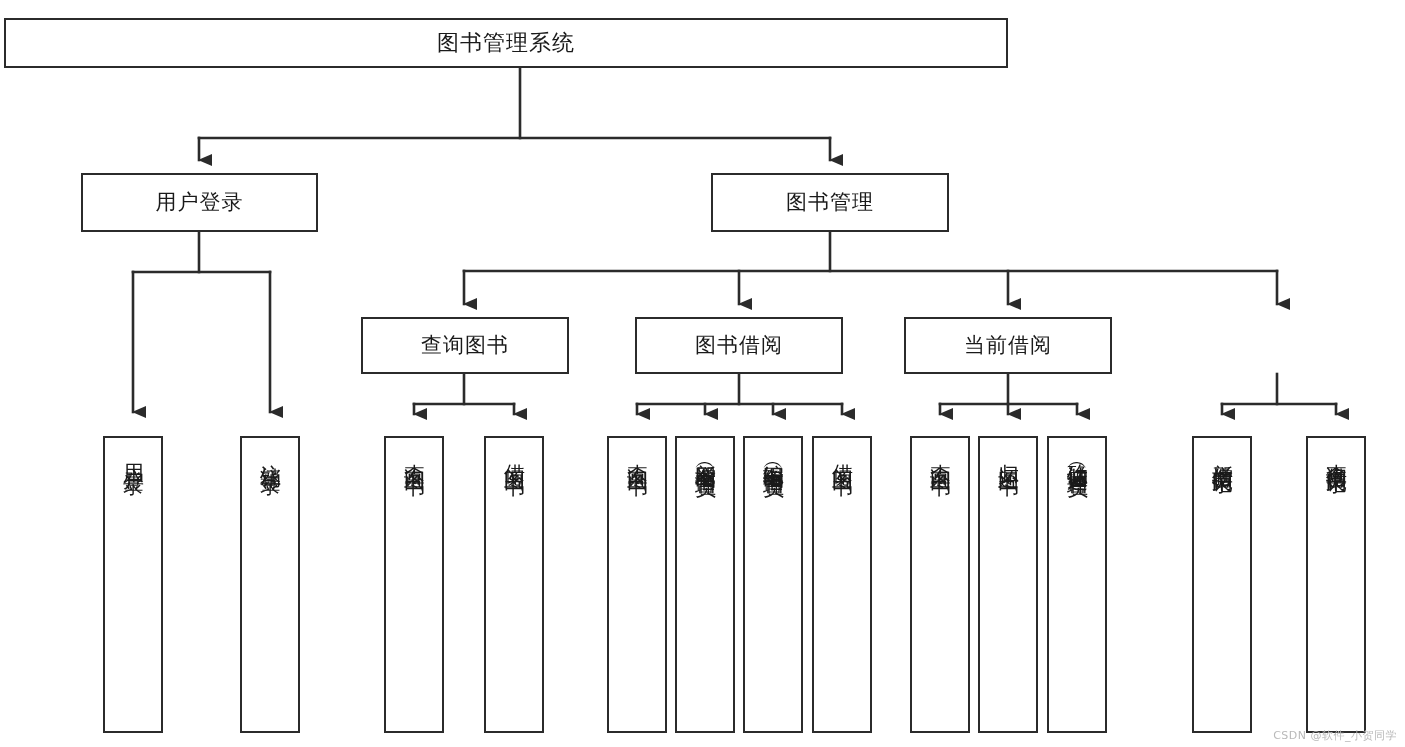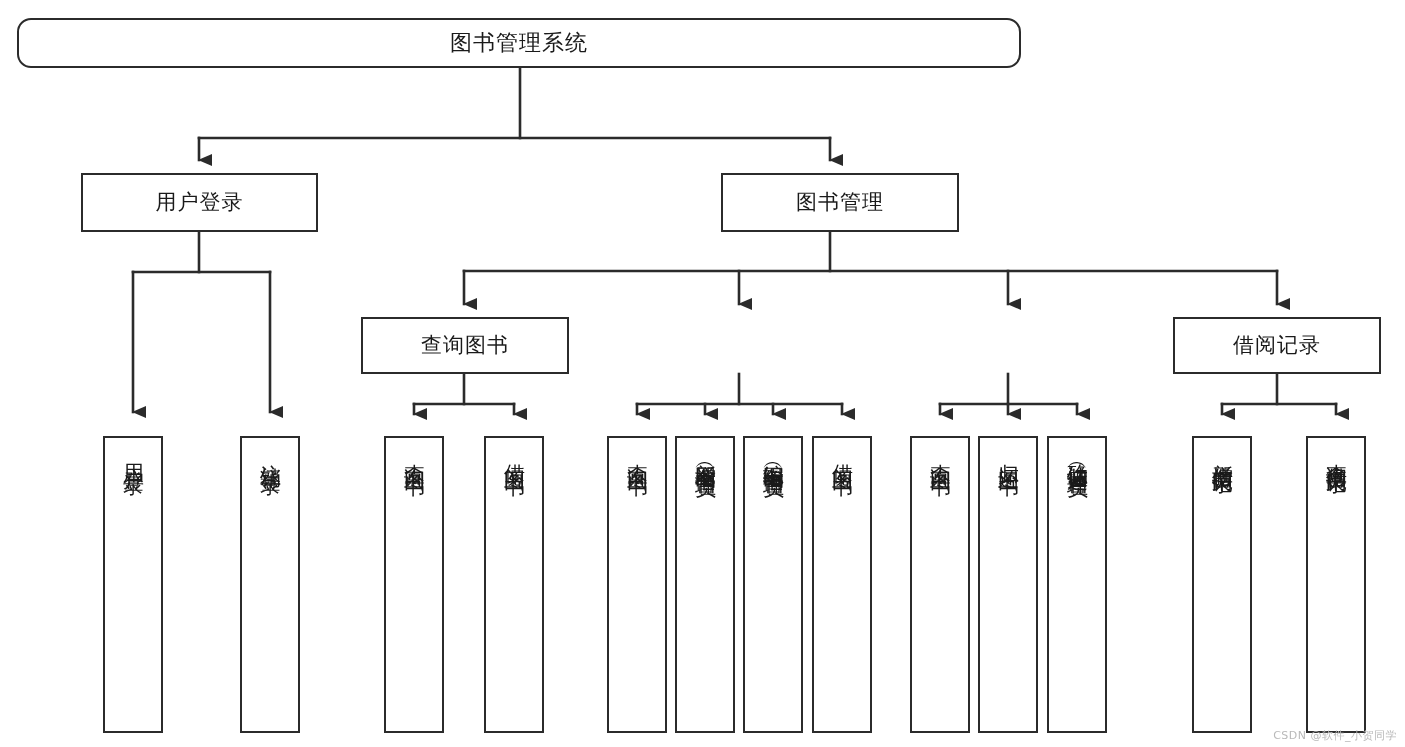--- a/index.html
+++ b/index.html
@@ -122,41 +122,44 @@
       <path d="M 1008 404 L 1008 414" marker-end="url(#arrow)"></path>
       <path d="M 1077 404 L 1077 414" marker-end="url(#arrow)"></path>
 
       <path d="M 1277 374 L 1277 404"></path>
       <path d="M 1222 404 L 1336 404"></path>
       <path d="M 1222 404 L 1222 414" marker-end="url(#arrow)"></path>
       <path d="M 1336 404 L 1336 414" marker-end="url(#arrow)"></path>
     </g>
   </svg>
 
-  <div class="node horizontal root" style="left:17px; top:18px; width:1004px; height:50px;border-radius:14px;">
+  <div class="node horizontal root" style="left:4px; top:18px; width:1004px; height:50px;">
     <span class="label">图书管理系统</span>
   </div>
 
   <div class="node horizontal l2" style="left:81px; top:173px; width:237px; height:59px;">
     <span class="label">用户登录</span>
   </div>
 
-  <div class="node horizontal l2" style="left:711px; top:173px; width:238px; height:59px;margin-left:10px;">
+  <div class="node horizontal l2" style="left:711px; top:173px; width:238px; height:59px;">
     <span class="label">图书管理</span>
   </div>
 
   <div class="node horizontal l2" style="left:361px; top:317px; width:208px; height:57px;">
     <span class="label">查询图书</span>
   </div>
 
-
-
-  <div class="node horizontal l2" style="left:1173px; top:317px; width:208px; height:57px;">
-    <span class="label">借阅记录</span>
-  </div>
+  <div class="node horizontal l2" style="left:635px; top:317px; width:208px; height:57px;">
+    <span class="label">图书借阅</span>
+  </div>
+
+  <div class="node horizontal l2" style="left:904px; top:317px; width:208px; height:57px;">
+    <span class="label">当前借阅</span>
+  </div>
+
 
   <div class="node vertical" style="left:103px; top:436px; width:60px; height:297px;">
     <span class="label">用户登录</span>
   </div>
 
   <div class="node vertical" style="left:240px; top:436px; width:60px; height:297px;">
     <span class="label">注销登录</span>
   </div>
 
   <div class="node vertical" style="left:384px; top:436px; width:60px; height:297px;">

